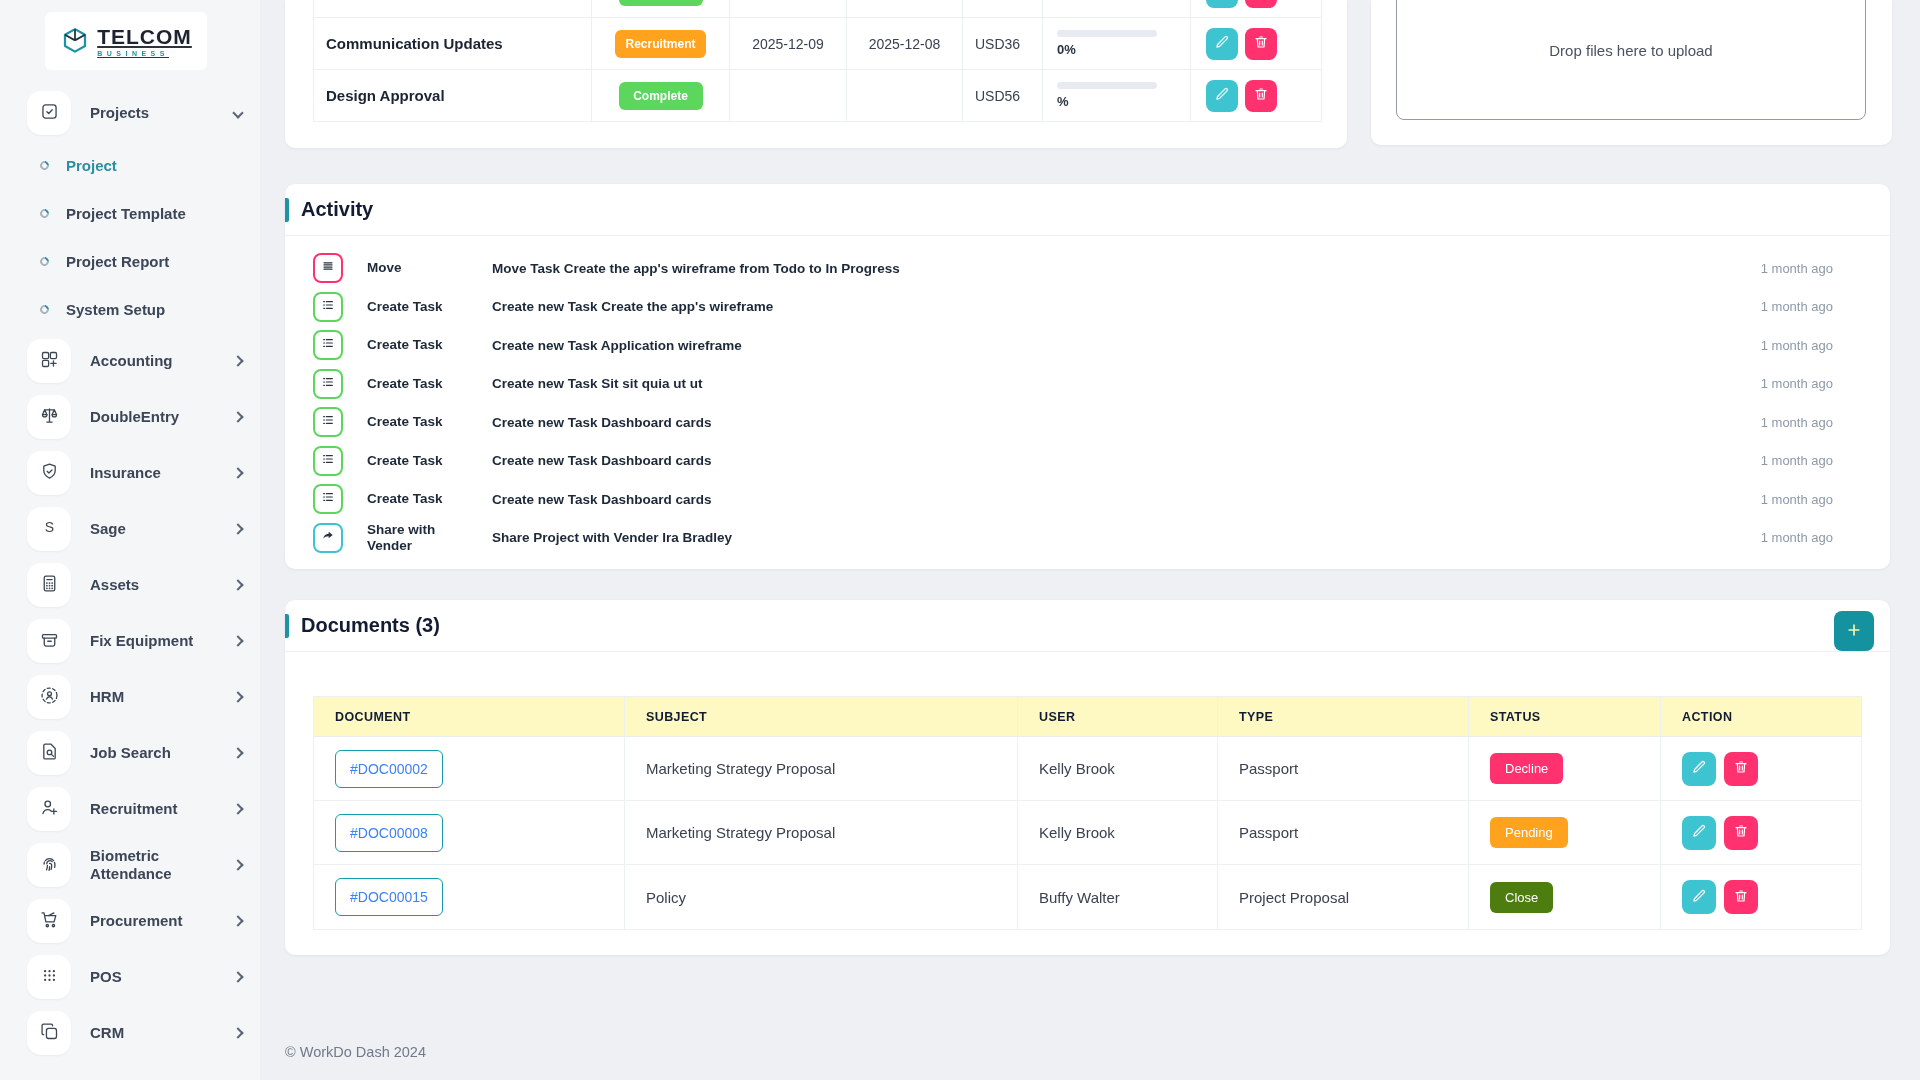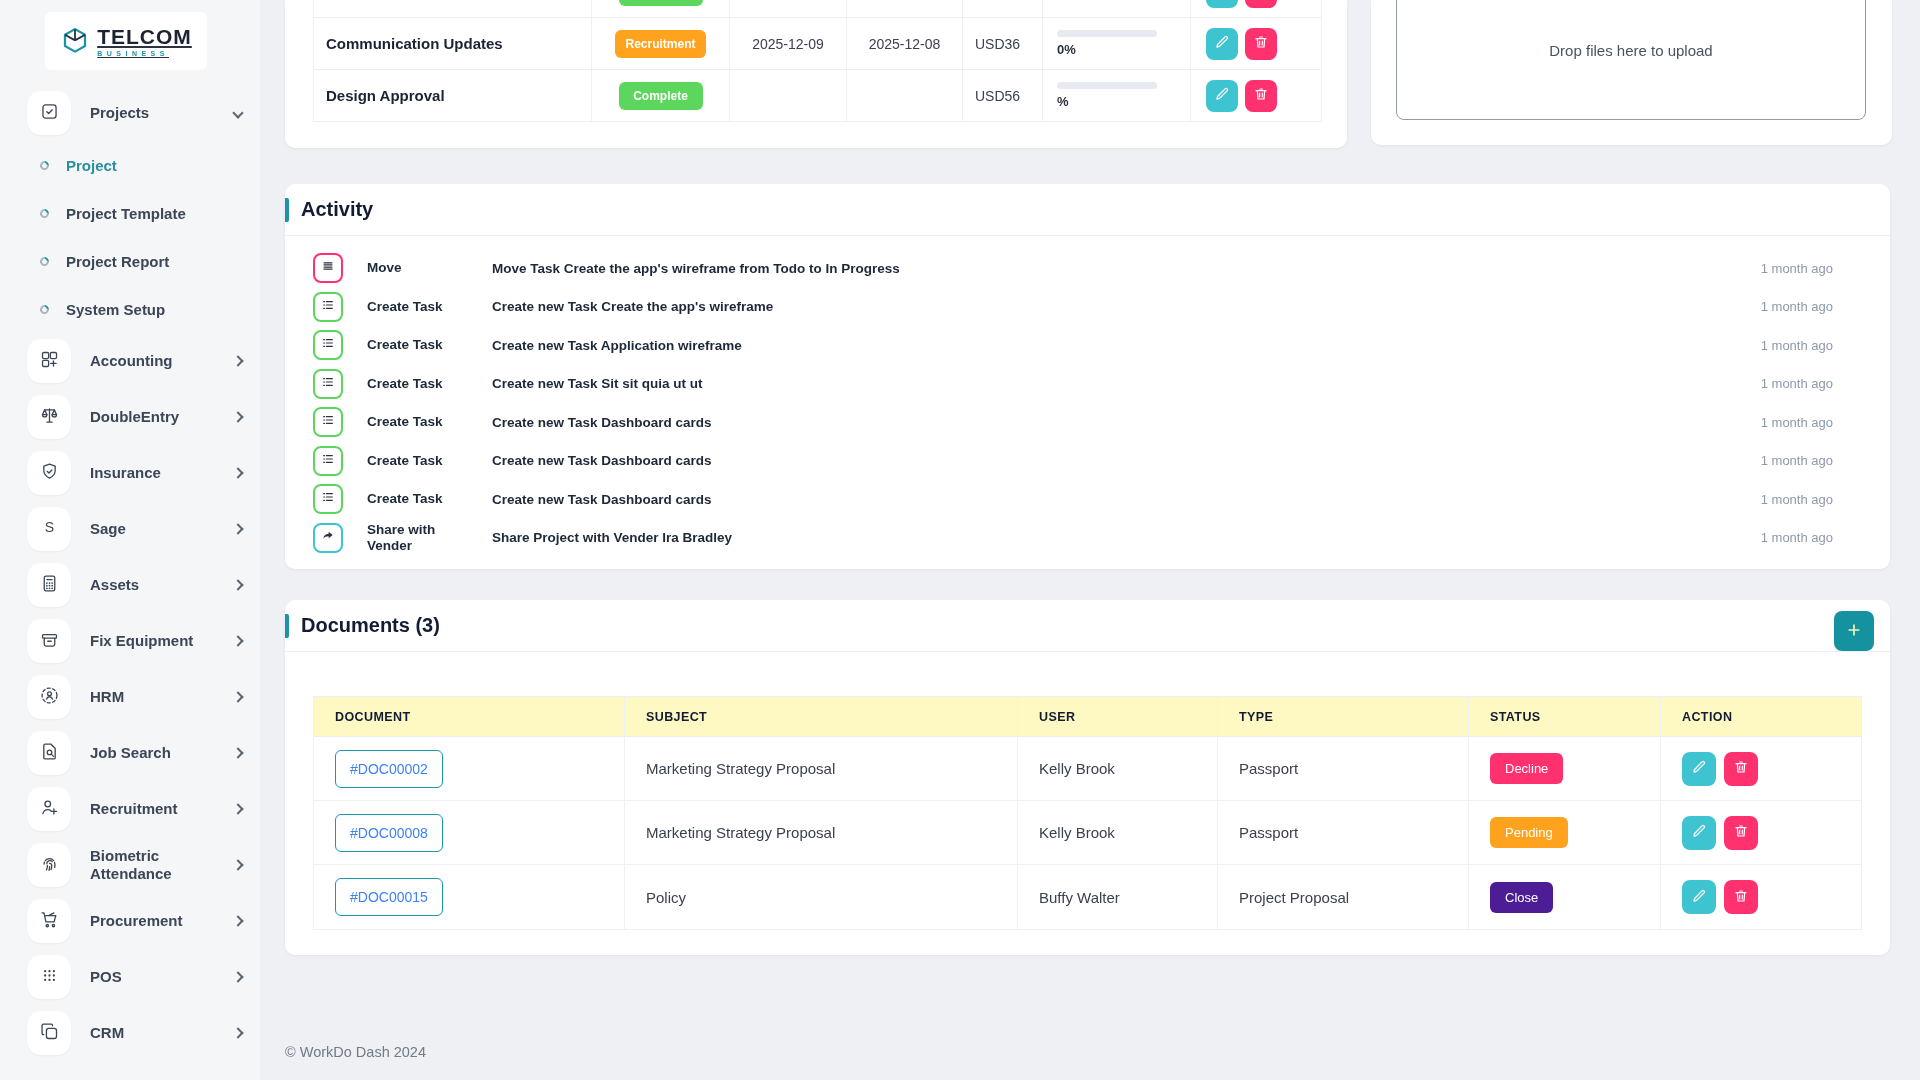--- a/index.html
+++ b/index.html
@@ -546,21 +546,21 @@
   </div>
 
   <div class="d-row d-body-row">
     <div class="d-cell">
       <button class="doc-id-btn">#DOC00015</button>
     </div>
     <div class="d-cell">Policy</div>
     <div class="d-cell">Buffy Walter</div>
     <div class="d-cell">Project Proposal</div>
     <div class="d-cell">
-      <button class="status-badge" style="background: #4c1d95;">Close</button>
+      <button class="status-badge" style="background: #4d7c0f;">Close</button>
     </div>
     <div class="d-cell d-actions">
       <button class="icon-btn btn-edit">
               <span><svg viewBox="0 0 24 24" fill="none" stroke="#ffffff" stroke-width="2" stroke-linecap="round" stroke-linejoin="round">
                   <path d="M4.5 19.5l3.8-.9L19.6 7.3a2.1 2.1 0 0 0-3-3L5.4 15.7l-.9 3.8z"></path>
                 </svg></span>
             </button>
       <button class="icon-btn btn-del">
               <span><svg viewBox="0 0 24 24" fill="none" stroke="#ffffff" stroke-width="1.8" stroke-linecap="round">
                   <path d="M4.5 7h15M10 4.5h4M6.5 7l1 12.5h9l1-12.5M10 10.5v6M14 10.5v6"></path>

